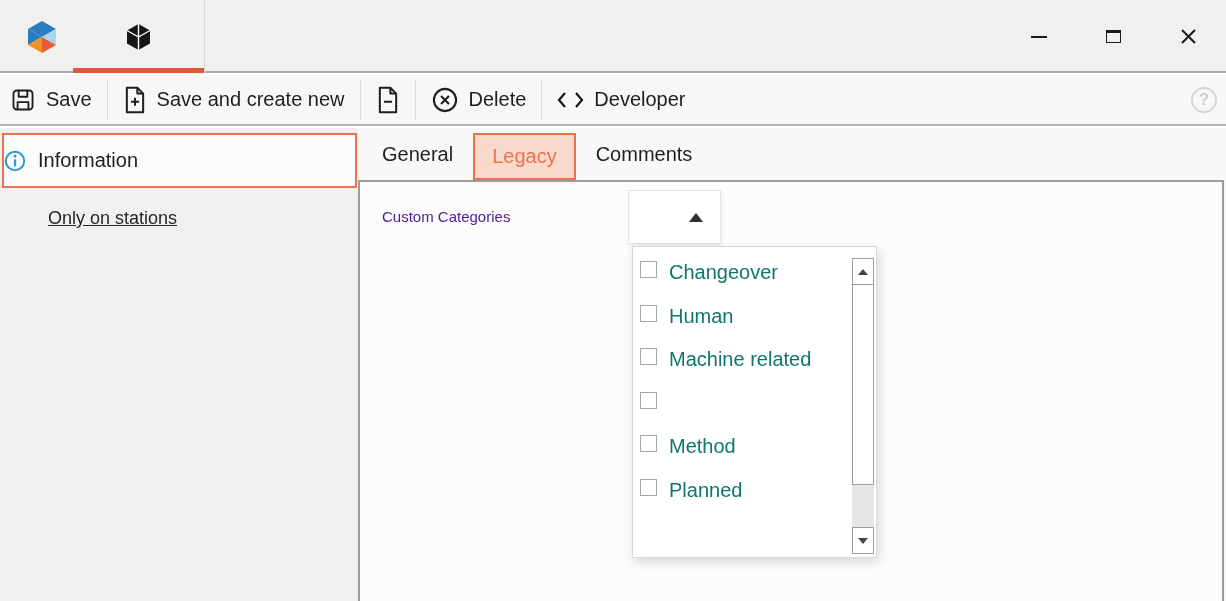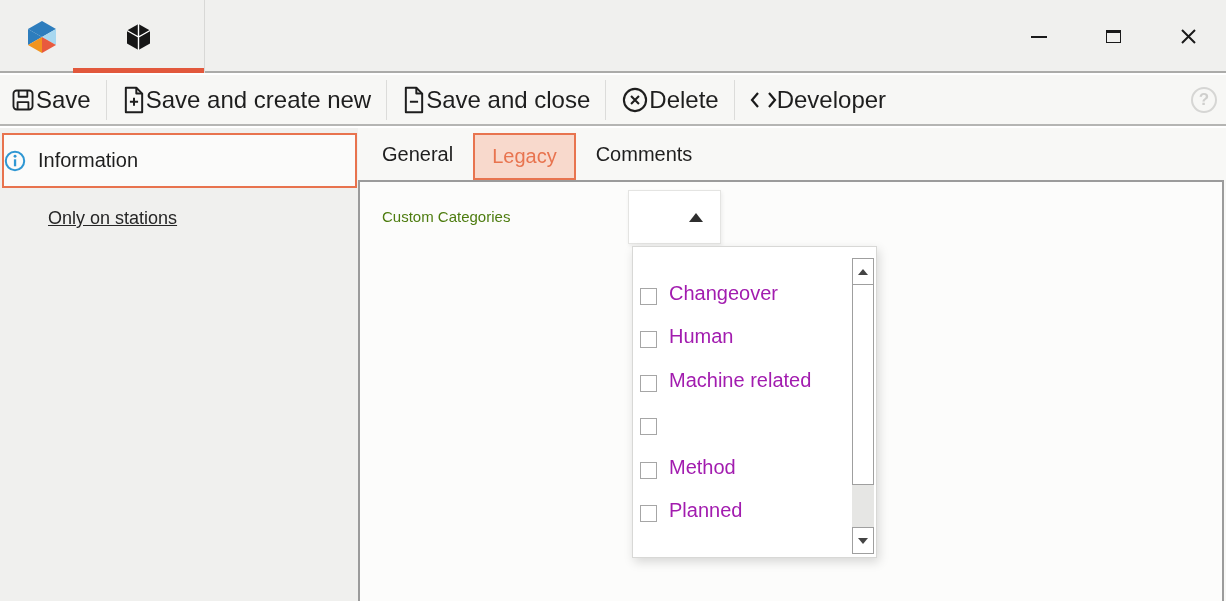--- a/index.html
+++ b/index.html
@@ -19,22 +19,22 @@
   .tb-divider { position:absolute; left:204px; top:0; width:1px; height:73px; background:#d8d8d6; }
   .win-controls { position:absolute; right:0; top:0; height:73px; display:flex; }
   .win-btn { width:75px; height:73px; display:flex; align-items:center; justify-content:center; }
   .min-glyph { width:16px; height:2px; background:#1a1a1a; }
   .max-glyph { width:15px; height:13px; border:1.5px solid #1a1a1a; border-top-width:3.5px; background:transparent; }
 
   
   .toolbar { position:absolute; left:0; top:75px; width:1226px; height:51px;
     background:#f7f7f5; border-bottom:2px solid #b5b5b3;
     display:flex; align-items:center; }
-  .tb-btn { display:flex; align-items:center; height:44px; padding:0 15px;
-    background:none; border:none; font-family:inherit; font-size:24px; color:#1e1e1e; cursor:pointer; white-space:nowrap; }
+  .tb-btn { display:flex; align-items:center; gap:10px; height:44px; padding:0 15px;
+    background:none; border:none; font-family:inherit; font-size:20px; color:#1e1e1e; cursor:pointer; white-space:nowrap; }
   .tb-btn:first-of-type { padding-left:10px; }
   .tb-sep { width:1px; height:40px; background:#dcdcda; }
   .help-circle { position:absolute; right:9px; top:12px; width:26px; height:26px;
     border:2px solid #d6d6d4; border-radius:50%; color:#cfcfcd;
     display:flex; align-items:center; justify-content:center; font-size:17px; font-weight:bold; }
 
   
   .sidebar { position:absolute; left:0; top:128px; width:358px; bottom:0; background:#f0f0ee; }
   .side-sel { position:absolute; left:2px; top:5px; width:355px; height:55px;
     border:2px solid #e8734e; background:#fbfbfa;
@@ -42,32 +42,32 @@
   .side-plain { position:absolute; left:48px; top:80px; font-size:18px; color:#262626; cursor:pointer;text-decoration:underline; }
 
   .main { position:absolute; left:358px; top:128px; right:0; bottom:0; background:#f8f8f6; }
   .tabs { height:52px; display:flex; align-items:center; padding-left:10px; font-size:20px; color:#1f1f1f; }
   .tab { padding:0 14px; height:52px; display:flex; align-items:center; cursor:pointer; }
   .tab--active { height:47px; align-self:flex-end; border:2px solid #e8744f; background:#f8d9cc;
     color:#e8744f; padding:0 17px; margin:0 6px; position:relative; z-index:2; }
 
   .panel { position:absolute; left:0; top:52px; right:2px; bottom:0;
     background:#fcfcfb; border:2px solid #9b9b9b; border-bottom:none; }
-  .field-label { position:absolute; left:22px; top:26px; font-size:15px; color:#4d7c0f; }
+  .field-label { position:absolute; left:22px; top:26px; font-size:15px; color:#4c1d95; }
 
   .combo { position:absolute; left:268px; top:8px; width:93px; height:54px;
     background:#ffffff; border:1px solid #e4e4e2; box-shadow:1px 2px 4px rgba(0,0,0,0.07); cursor:pointer; }
   .combo-arrow { position:absolute; right:17px; top:22px; width:0; height:0;
     border-left:7px solid transparent; border-right:7px solid transparent; border-bottom:9px solid #2e2e2e; }
 
   .popup { position:absolute; left:272px; top:64px; width:245px; height:312px;
     background:#ffffff; border:1px solid #d8d8d6; box-shadow:2px 4px 10px rgba(0,0,0,0.15); overflow:hidden; }
   .popup-items { position:absolute; left:0; top:14px; right:26px; }
-  .pop-item { height:43.5px; display:flex; align-items:flex-end; gap:12px; padding-left:7px;
-    font-size:20px; color:#a21caf; cursor:pointer; white-space:nowrap; }
+  .pop-item { height:43.5px; display:flex; align-items:flex-start; gap:12px; padding-left:7px;
+    font-size:20px; color:#0f766e; cursor:pointer; white-space:nowrap; }
   .cb { width:17px; height:17px; border:1px solid #a6a6a6; background:#fff; flex:none; }
 
   .vscroll { position:absolute; right:2px; top:11px; width:22px; height:296px;
     display:flex; flex-direction:column; }
   .sb-btn { height:27px; background:#fff; border:1px solid #9f9f9f;
     display:flex; align-items:center; justify-content:center; flex:none; cursor:pointer; }
   .sb-track { flex:1; background:#e6e6e4; position:relative; }
   .sb-thumb { position:absolute; left:0; right:0; top:-1px; height:201px;
     background:#fff; border:1px solid #9f9f9f; cursor:grab; }
   .tri-up { width:0; height:0; border-left:5px solid transparent; border-right:5px solid transparent; border-bottom:6px solid #444; }
@@ -125,21 +125,20 @@
     </svg>
     <span>Save and create new</span>
   </button>
   <div class="tb-sep"></div>
   <button class="tb-btn">
     <svg width="24" height="28" viewBox="0 0 20 24" fill="none" stroke="#1e1e1e" stroke-width="1.7" stroke-linejoin="round">
       <path d="M3 1.5 h9 l5 5 v16 h-14 z"></path>
       <path d="M12 1.5 v5 h5"></path>
       <path d="M6.5 13.5 h7"></path>
     </svg>
-    <span>Save and close</span>
   </button>
   <div class="tb-sep"></div>
   <button class="tb-btn">
     <svg width="28" height="28" viewBox="0 0 24 24" fill="none" stroke="#1e1e1e" stroke-width="1.8">
       <circle cx="12" cy="12" r="9.5"></circle>
       <path d="M8.6 8.6 l6.8 6.8 M15.4 8.6 l-6.8 6.8"></path>
     </svg>
     <span>Delete</span>
   </button>
   <div class="tb-sep"></div>

